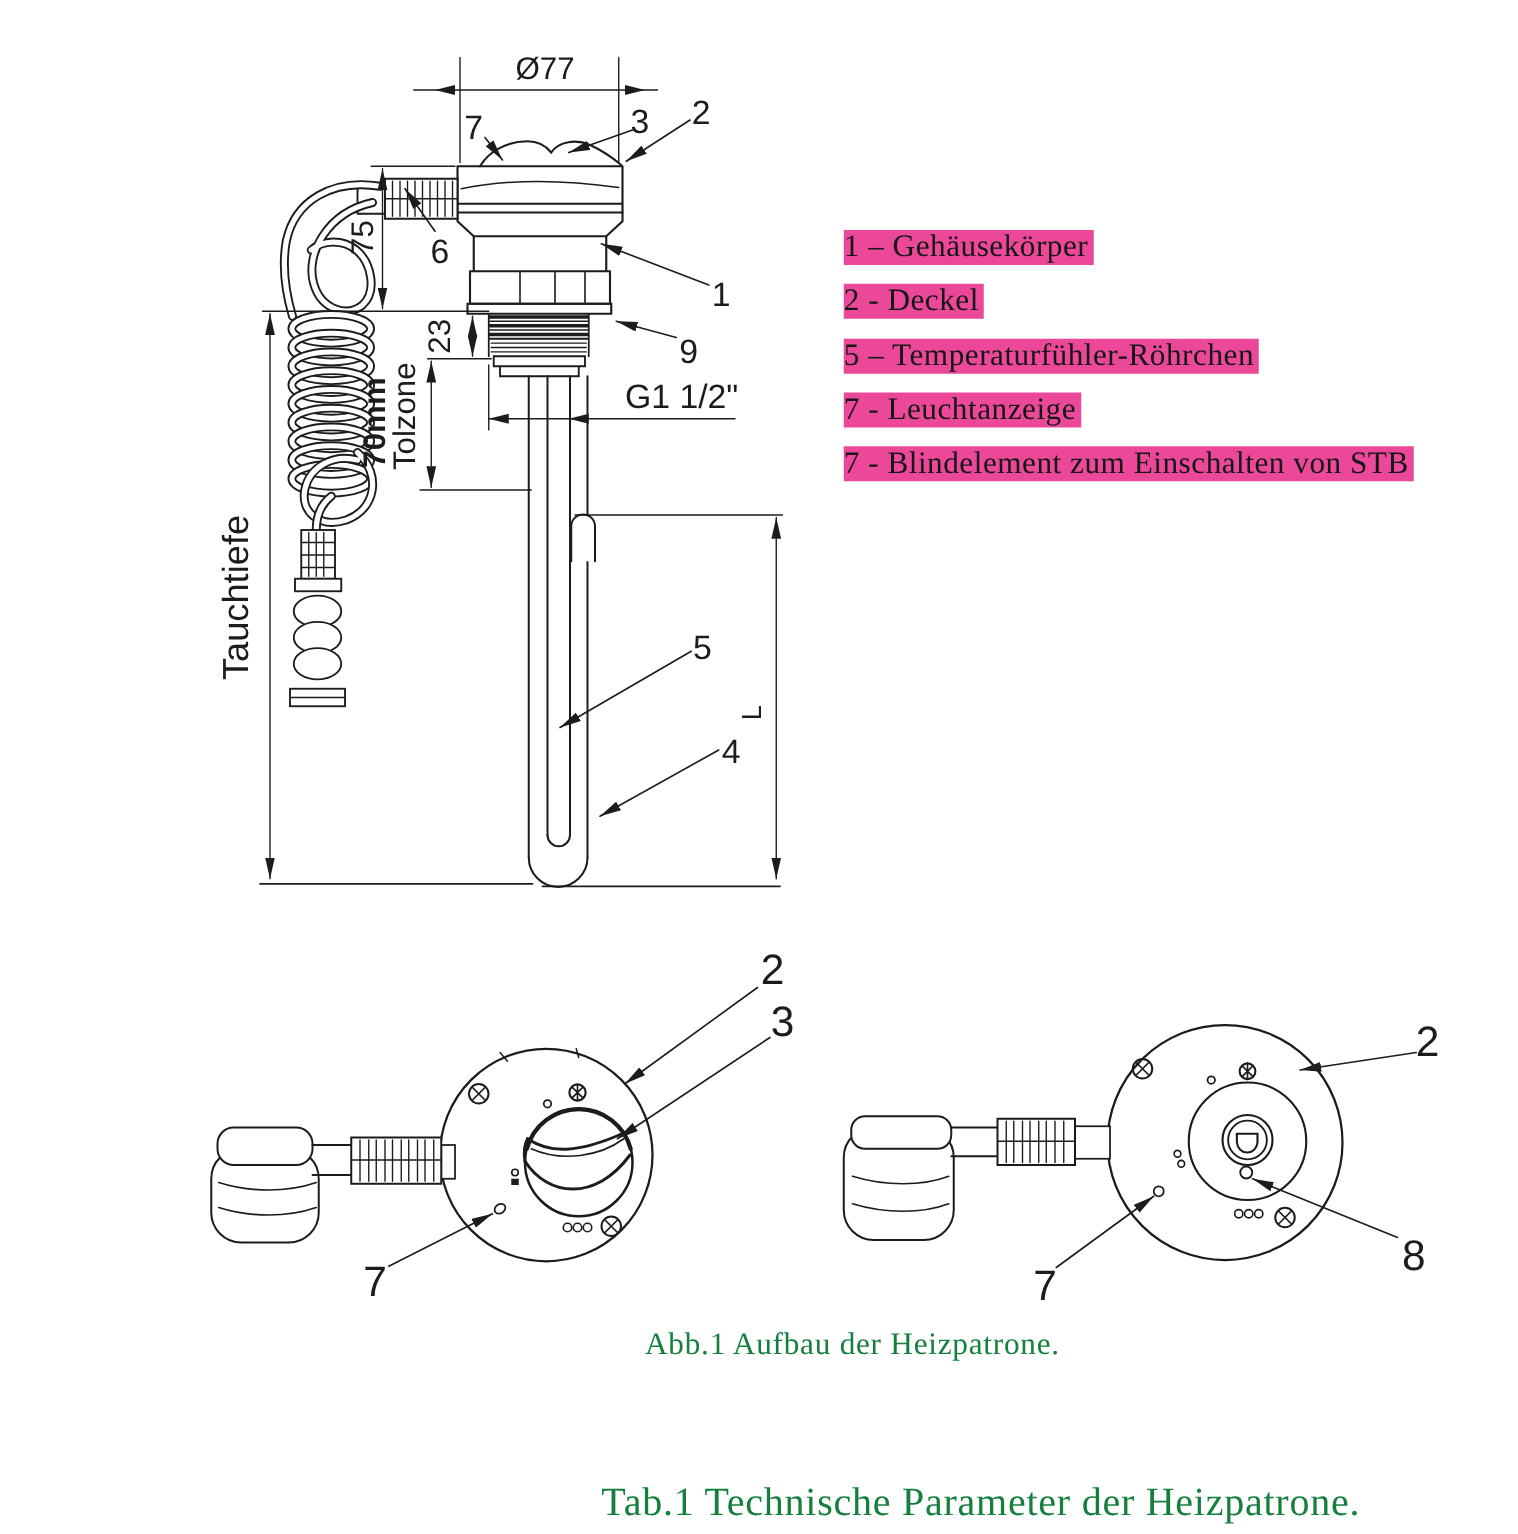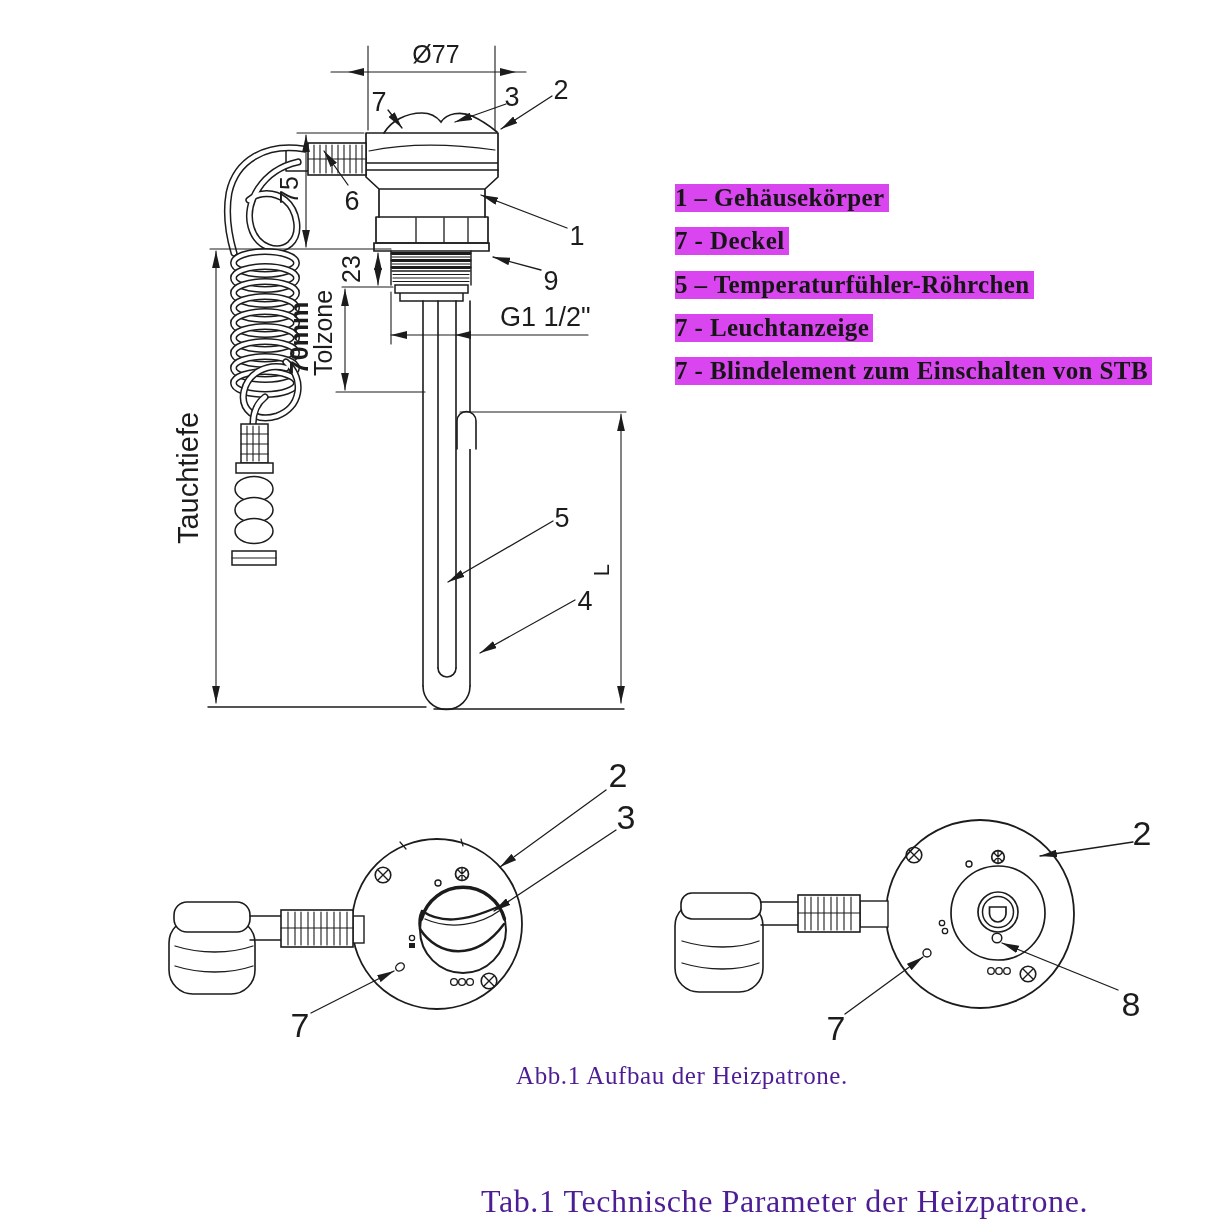--- a/index.html
+++ b/index.html
@@ -2,22 +2,22 @@
 <html><head>
 <meta charset="utf-8">
 <style>
   html,body{margin:0;padding:0;background:#ffffff;}
   #page{position:relative;width:1214px;height:1227px;background:#ffffff;overflow:hidden;
         font-family:"Liberation Serif", serif;color:#141414;margin-left:48px;}
   svg{position:absolute;left:0;top:0;}
   svg text{font-family:"Liberation Sans","DejaVu Sans",sans-serif;fill:#1c1c1c;}
   .legend{position:absolute;left:627px;top:176px;font-size:25px;line-height:43.3px;
           color:#161616;letter-spacing:0.4px;white-space:nowrap;}
-  .legend .hl{background:#d946ef;padding:0 4px 1px 0;font-weight:bold;}
-  .caption{position:absolute;color:#4c1d95;white-space:nowrap;letter-spacing:0.6px;}
+  .legend .hl{background:#ec4899;padding:0 4px 1px 0;}
+  .caption{position:absolute;color:#15803d;white-space:nowrap;letter-spacing:0.6px;}
   .caption-abb{left:468px;top:1062px;font-size:25px;}
   .caption-tab{left:433px;top:1183px;font-size:32px;}
   .co{font-size:27px;}
   .co-big{font-size:34px;}
   .dim{font-size:25px;}
 </style>
 </head>
 <body>
 
 <div id="page">
@@ -297,21 +297,21 @@
     <g stroke="none" fill="#1c1c1c">
       <text class="co-big" x="1094" y="845" text-anchor="middle">2</text>
       <text class="co-big" x="788" y="1040" text-anchor="middle">7</text>
       <text class="co-big" x="1083" y="1016" text-anchor="middle">8</text>
     </g>
   </g>
 </svg>
 
   <div class="legend">
     <div><span class="hl">1 – Gehäusekörper</span></div>
-    <div><span class="hl">7 - Deckel</span></div>
+    <div><span class="hl">2 - Deckel</span></div>
     <div><span class="hl">5 – Temperaturfühler-Röhrchen</span></div>
     <div><span class="hl">7 - Leuchtanzeige</span></div>
     <div><span class="hl">7 - Blindelement zum Einschalten von STB</span></div>
   </div>
 
   <div class="caption caption-abb">Abb.1 Aufbau der Heizpatrone.</div>
   <div class="caption caption-tab">Tab.1 Technische Parameter der Heizpatrone.</div>
 
 </div>
 

